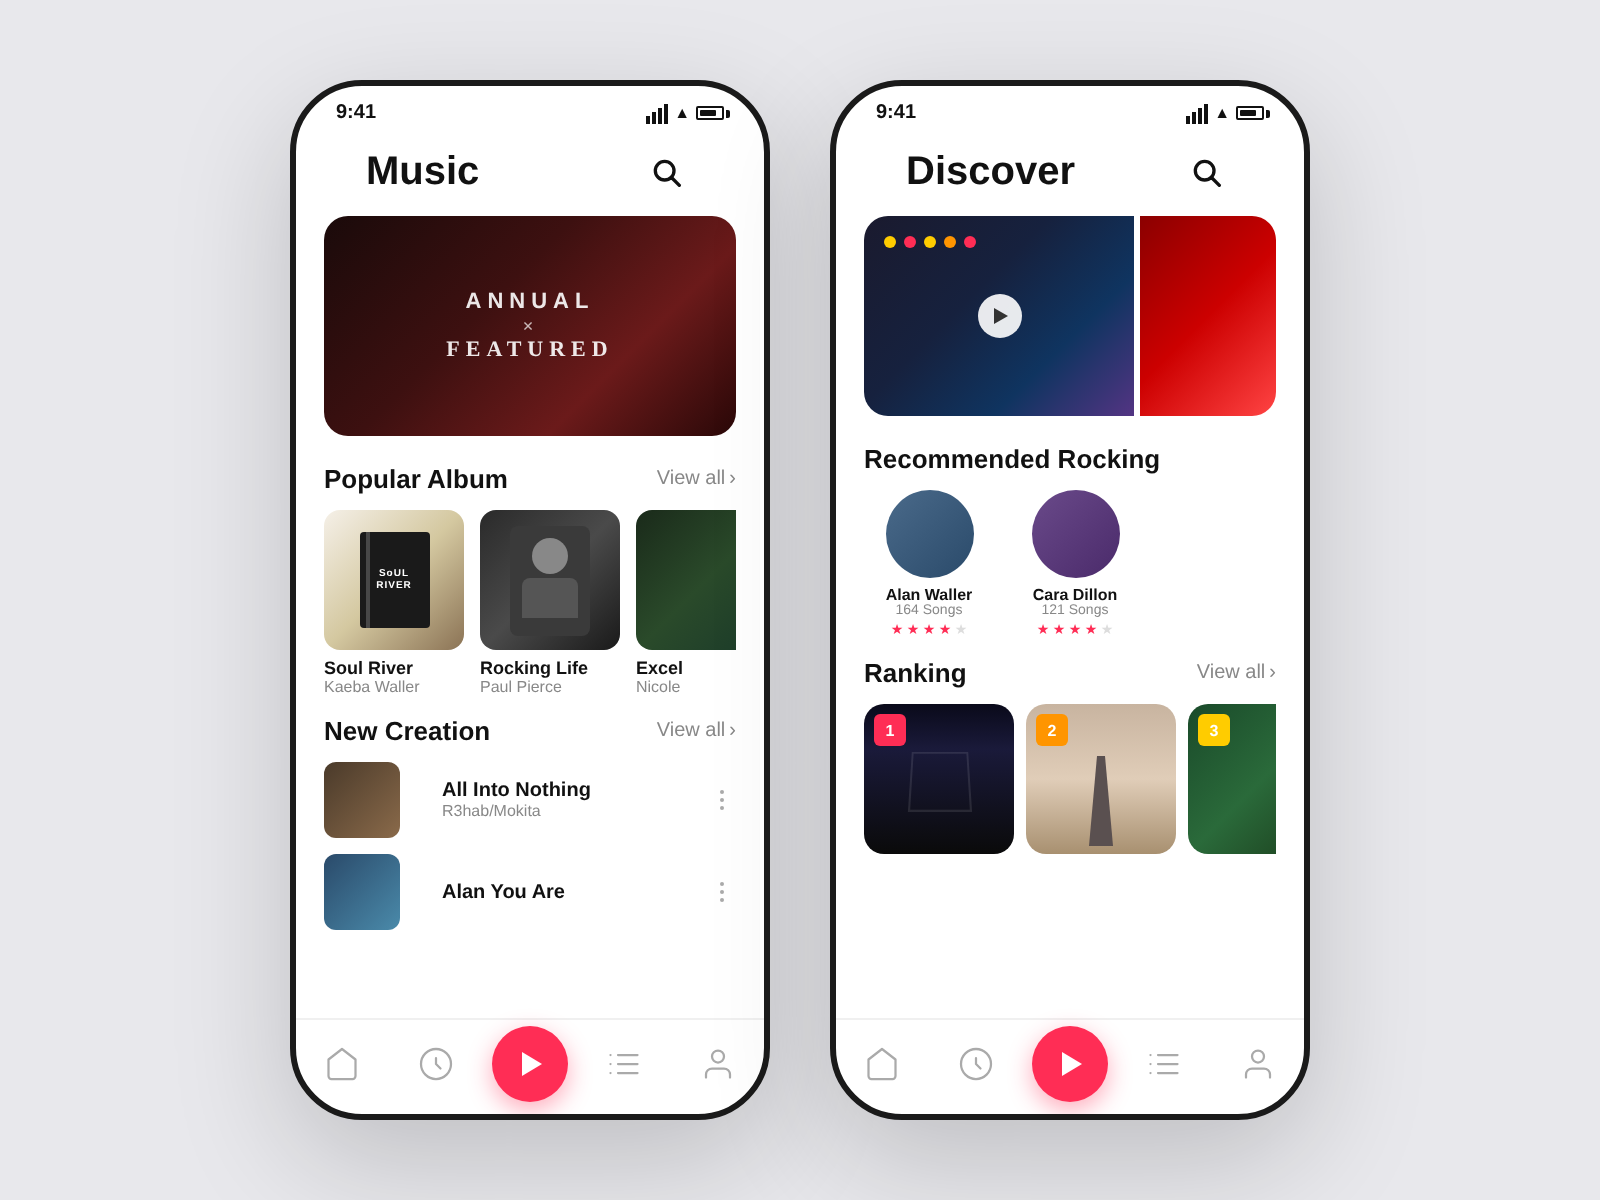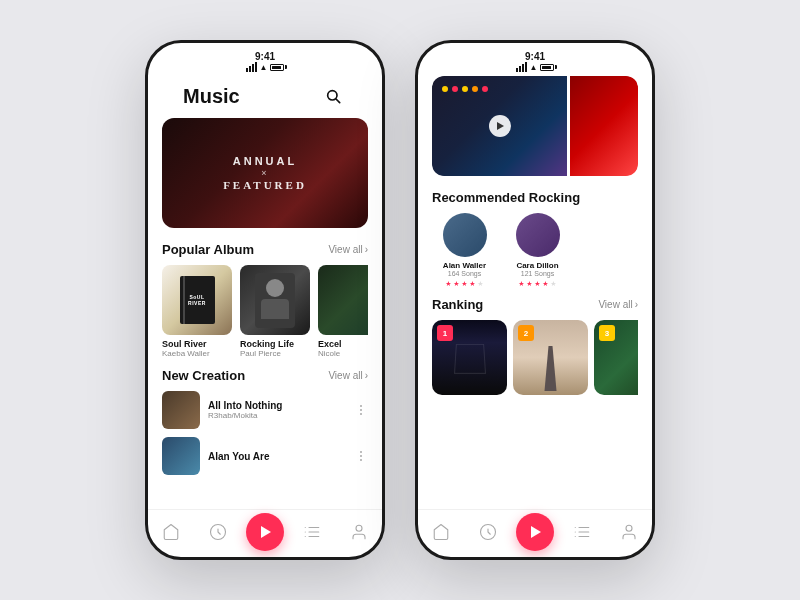--- a/index.html
+++ b/index.html
@@ -30,21 +30,20 @@
 
     .status-bar {
       display: flex;
       justify-content: space-between;
       align-items: center;
       padding: 8px 20px 4px;
       font-size: 10px;
       font-weight: 600;
       color: #111;
       flex-shrink: 0;
-      flex-direction: column;
     }
 
     .status-icons {
       display: flex;
       gap: 3px;
       align-items: center;
     }
 
     .signal-bars {
       display: flex;
@@ -296,21 +295,21 @@
 
     .new-creation-list {
       display: flex;
       flex-direction: column;
       gap: 8px;
     }
 
     .track-item {
       display: flex;
       align-items: center;
-      gap: 8px;
+      gap: 21px;
     }
 
     .track-thumb {
       width: 38px;
       height: 38px;
       border-radius: 6px;
       flex-shrink: 0;
       overflow: hidden;
     }
 
@@ -740,20 +739,29 @@
         <span style="height:8px"></span>
         <span style="height:10px"></span>
       </div>
       <span class="wifi-icon">▲</span>
       <div class="battery-icon">
         <div class="battery-fill"></div>
       </div>
     </div>
   </div>
 
+  <div class="page-header">
+    <span class="page-title">Discover</span>
+    <div class="search-btn">
+      <svg width="16" height="16" viewBox="0 0 24 24" fill="none" stroke="#111" stroke-width="2.5" stroke-linecap="round">
+        <circle cx="11" cy="11" r="7"></circle>
+        <line x1="16.5" y1="16.5" x2="22" y2="22"></line>
+      </svg>
+    </div>
+  </div>
 
   <div class="phone-content">
 
     <div class="discover-hero">
       <div class="discover-hero-main">
         <div class="disco-lights">
           <div class="disco-bulb" style="background:#ffcc00"></div>
           <div class="disco-bulb" style="background:#ff2d55"></div>
           <div class="disco-bulb" style="background:#ffcc00"></div>
           <div class="disco-bulb" style="background:#ff9500"></div>

